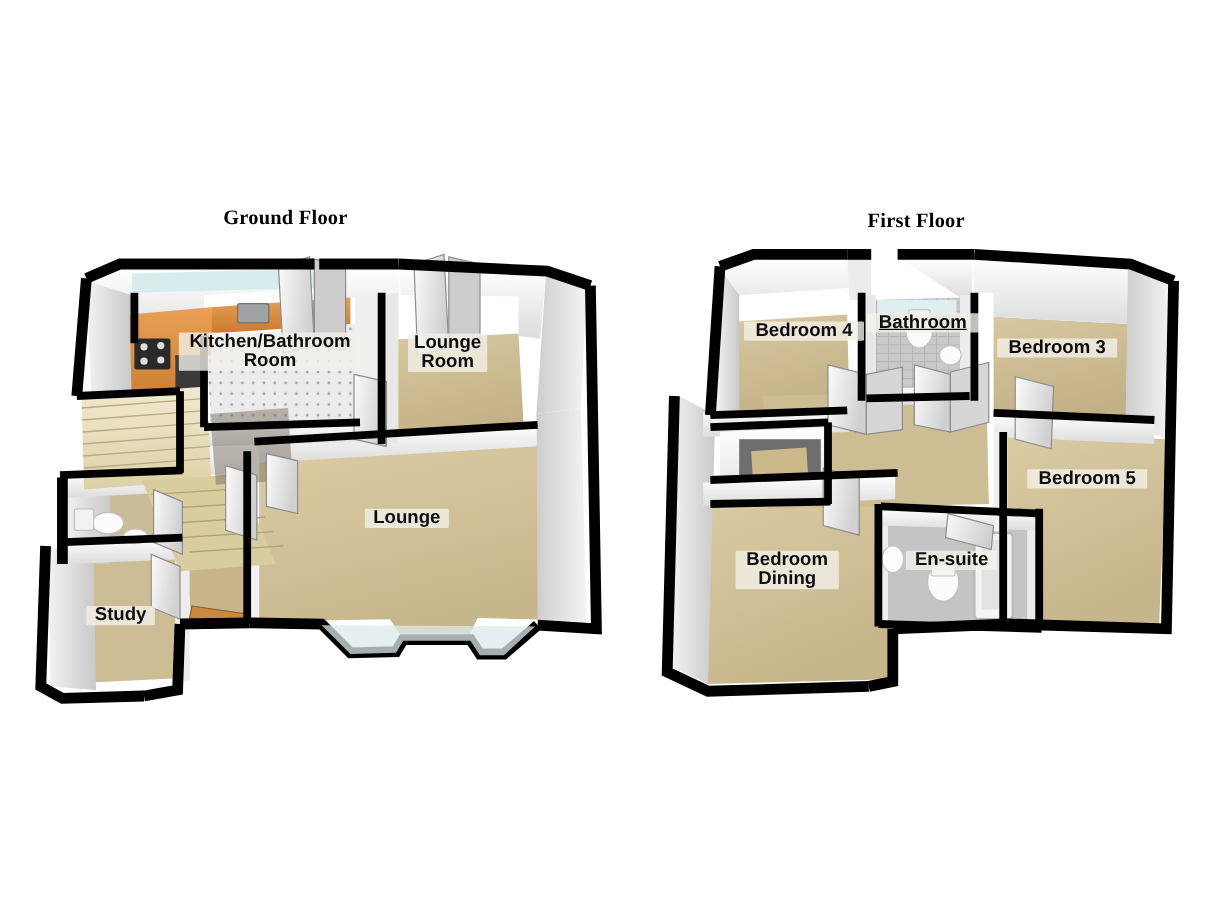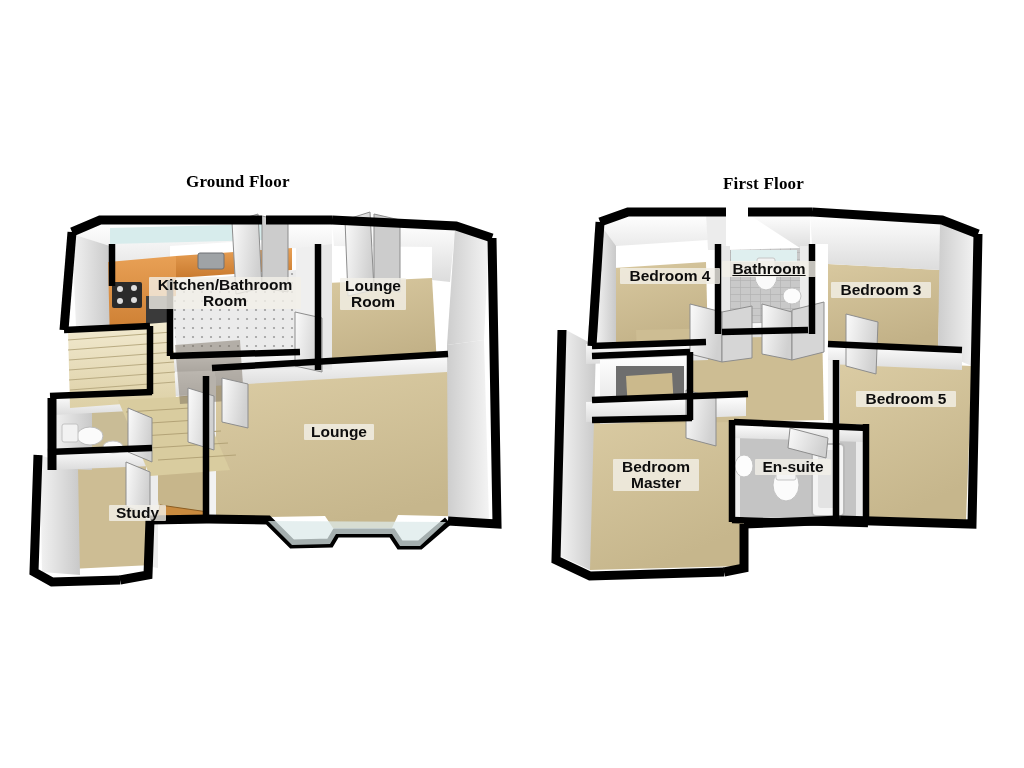--- a/index.html
+++ b/index.html
@@ -230,21 +230,21 @@
 
   <div class="room-label" style="left:340px;top:278px;width:62px;">
     <span>Lounge</span><br>
     <span>Room</span>
   </div>
 
   <div class="room-label" style="left:304px;top:424px;width:66px;">
     <span>Lounge</span>
   </div>
 
-  <div class="room-label" style="left:72px;top:505px;width:53px;margin-left:37px;">
+  <div class="room-label" style="left:72px;top:505px;width:53px;">
     <span>Study</span>
   </div>
 
   <div class="floor-title" id="title-first">First Floor</div>
 
   <div class="plan">
   <svg width="1024" height="768" viewBox="0 0 1024 768" xmlns="http://www.w3.org/2000/svg">
 
     <g>
       <polygon points="614,268 706,262 708,348 616,352" fill="url(#gCarpet2)"></polygon>
@@ -350,20 +350,20 @@
   <div class="room-label" style="left:831px;top:270px;width:96px;margin-top:12px;">
     <span>Bedroom 3</span>
   </div>
 
   <div class="room-label" style="left:856px;top:391px;width:96px;">
     <span>Bedroom 5</span>
   </div>
 
   <div class="room-label" style="left:613px;top:459px;width:82px;">
     <span>Bedroom</span><br>
-    <span>Master</span>
+    <span>Dining</span>
   </div>
 
   <div class="room-label" style="left:755px;top:459px;width:72px;">
     <span>En-suite</span>
   </div>
 
 </div>
 
 </body></html>

